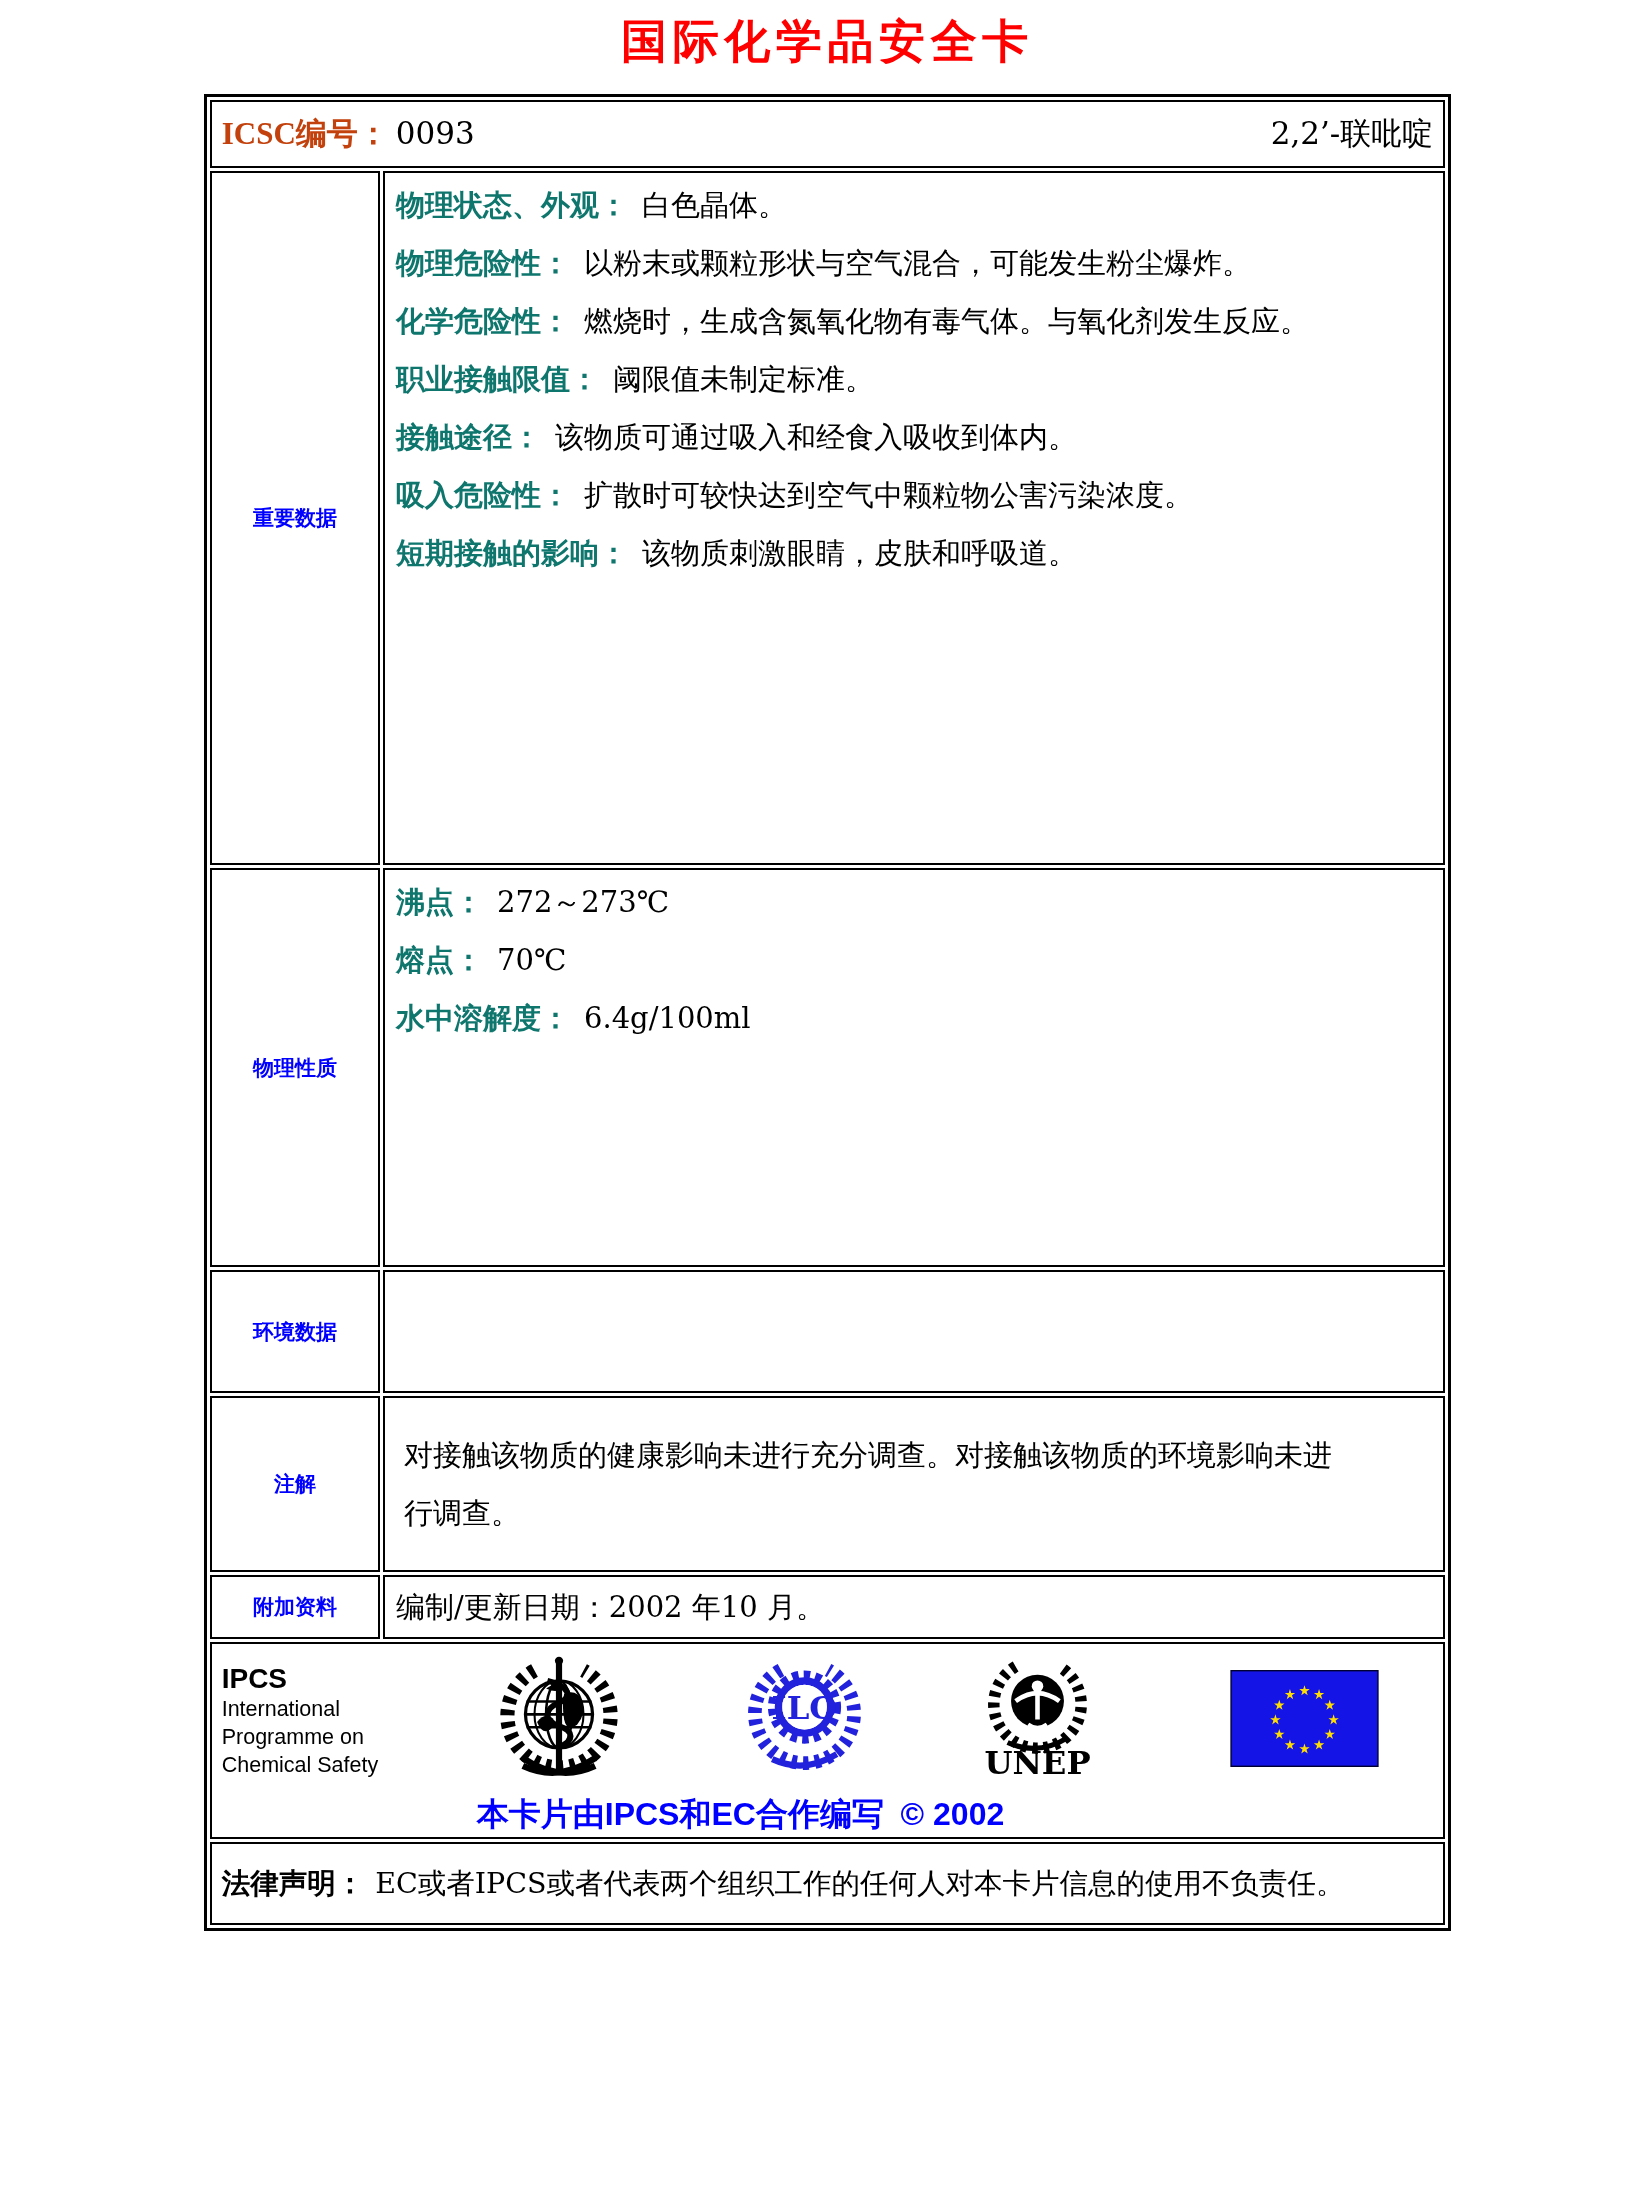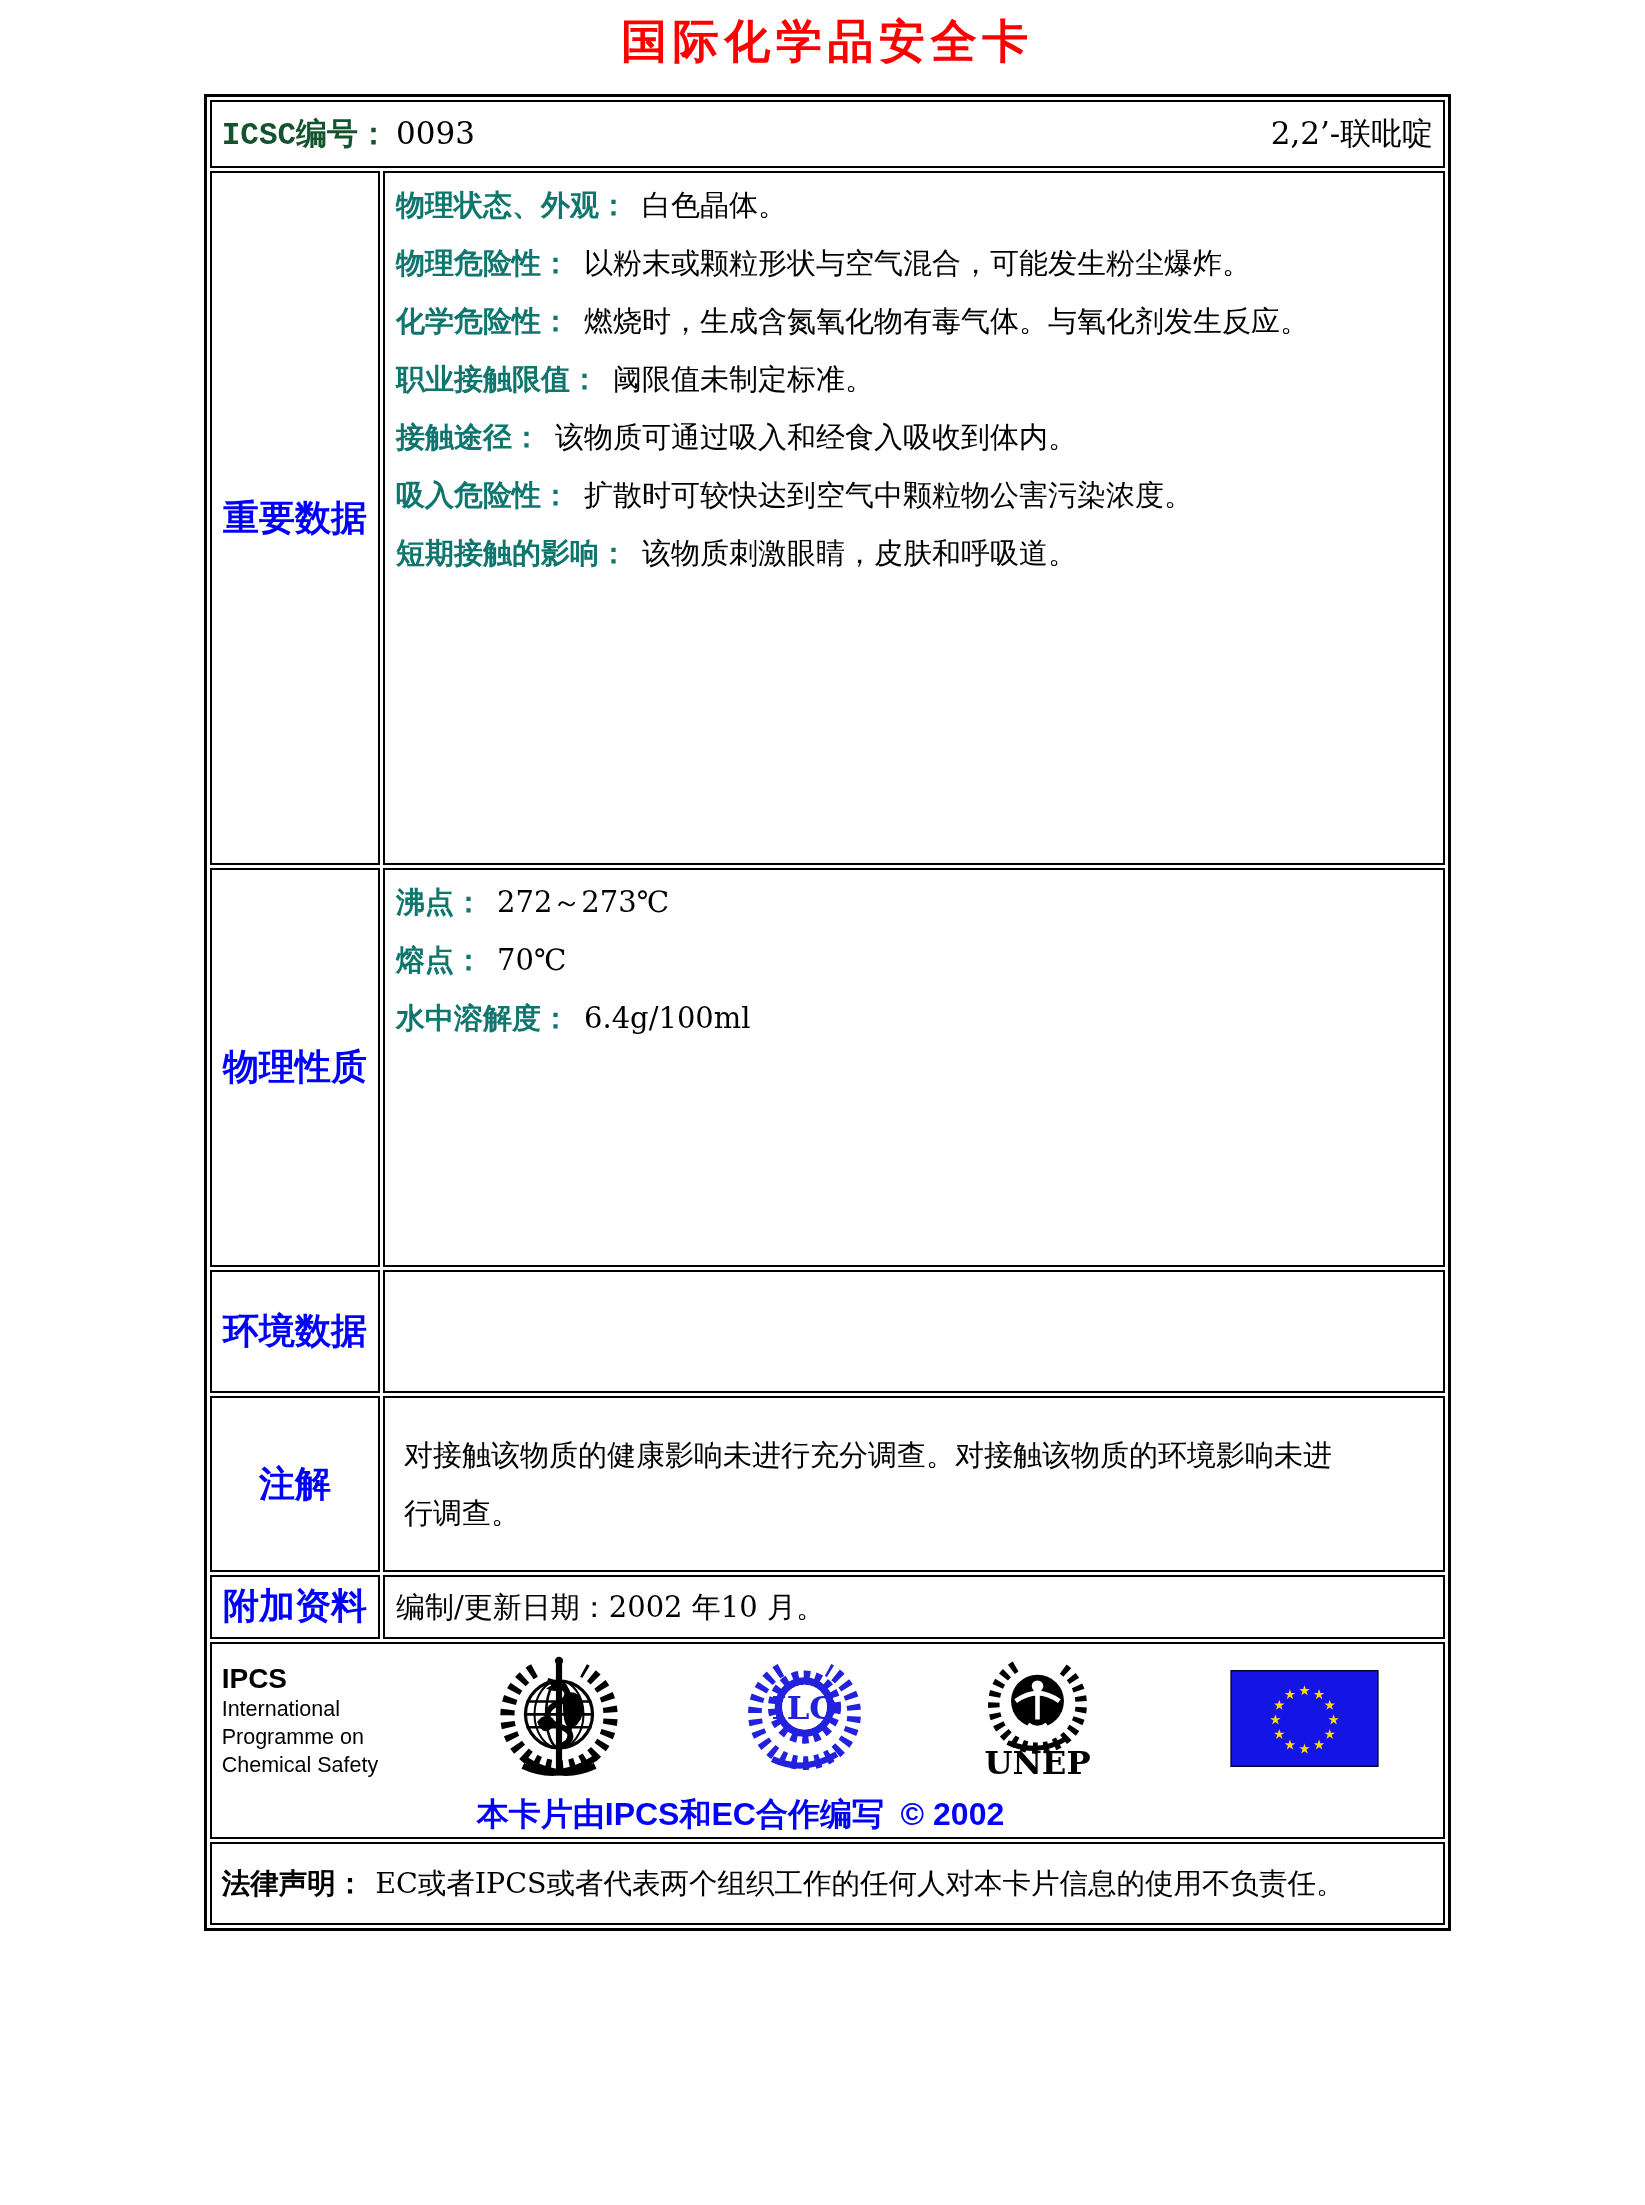--- a/index.html
+++ b/index.html
@@ -13,30 +13,30 @@
     font-size:46px;font-weight:bold;color:#FF0000;letter-spacing:5.6px;
     font-family:"DejaVu Serif","Liberation Serif",serif;
   }
   table.icsc{
     margin:21px 0 0 204px;width:1247px;table-layout:fixed;
     border-collapse:separate;border-spacing:3.5px;
     border:3.5px solid #000;background:#fff;
   }
   td{border:2.1px solid #000;vertical-align:middle;background:#fff;}
   td.label-cell{
-    width:170px;text-align:center;color:#0000FF;font-weight:bold;font-size:36px;
+    width:170px;text-align:center;color:#0000FF;font-weight:bold;font-size:21px;
     font-family:Liberation Sans, sans-serif;
   }
   td.content-cell{padding:2.8px 11px;font-size:29px;}
   td.top{vertical-align:top;}
   .hdr-cell{
     height:64px;padding:0 9.7px;font-size:31px;
   }
   .hdr-flex{display:flex;justify-content:space-between;align-items:center;height:100%;}
-  .hdr-label{color:#14532d;font-weight:bold;font-family:Liberation Mono, monospace;}
+  .hdr-label{color:#c2410c;font-weight:bold;font-family:Liberation Serif, serif;}
   .hdr-num{color:#000;margin-left:7px;}
   .hdr-name{color:#000;}
   .kv-line{line-height:58px;white-space:nowrap;}
   .kv-key{
     color:#0f766e;font-weight:bold;margin-right:14px;
     font-family:"Liberation Sans","DejaVu Sans",sans-serif;
   }
   .notes-p{margin:8px;line-height:58px;width:931px;}
   .addl-text{line-height:54px;}
   .logos-cell{height:189px;padding:0;}

